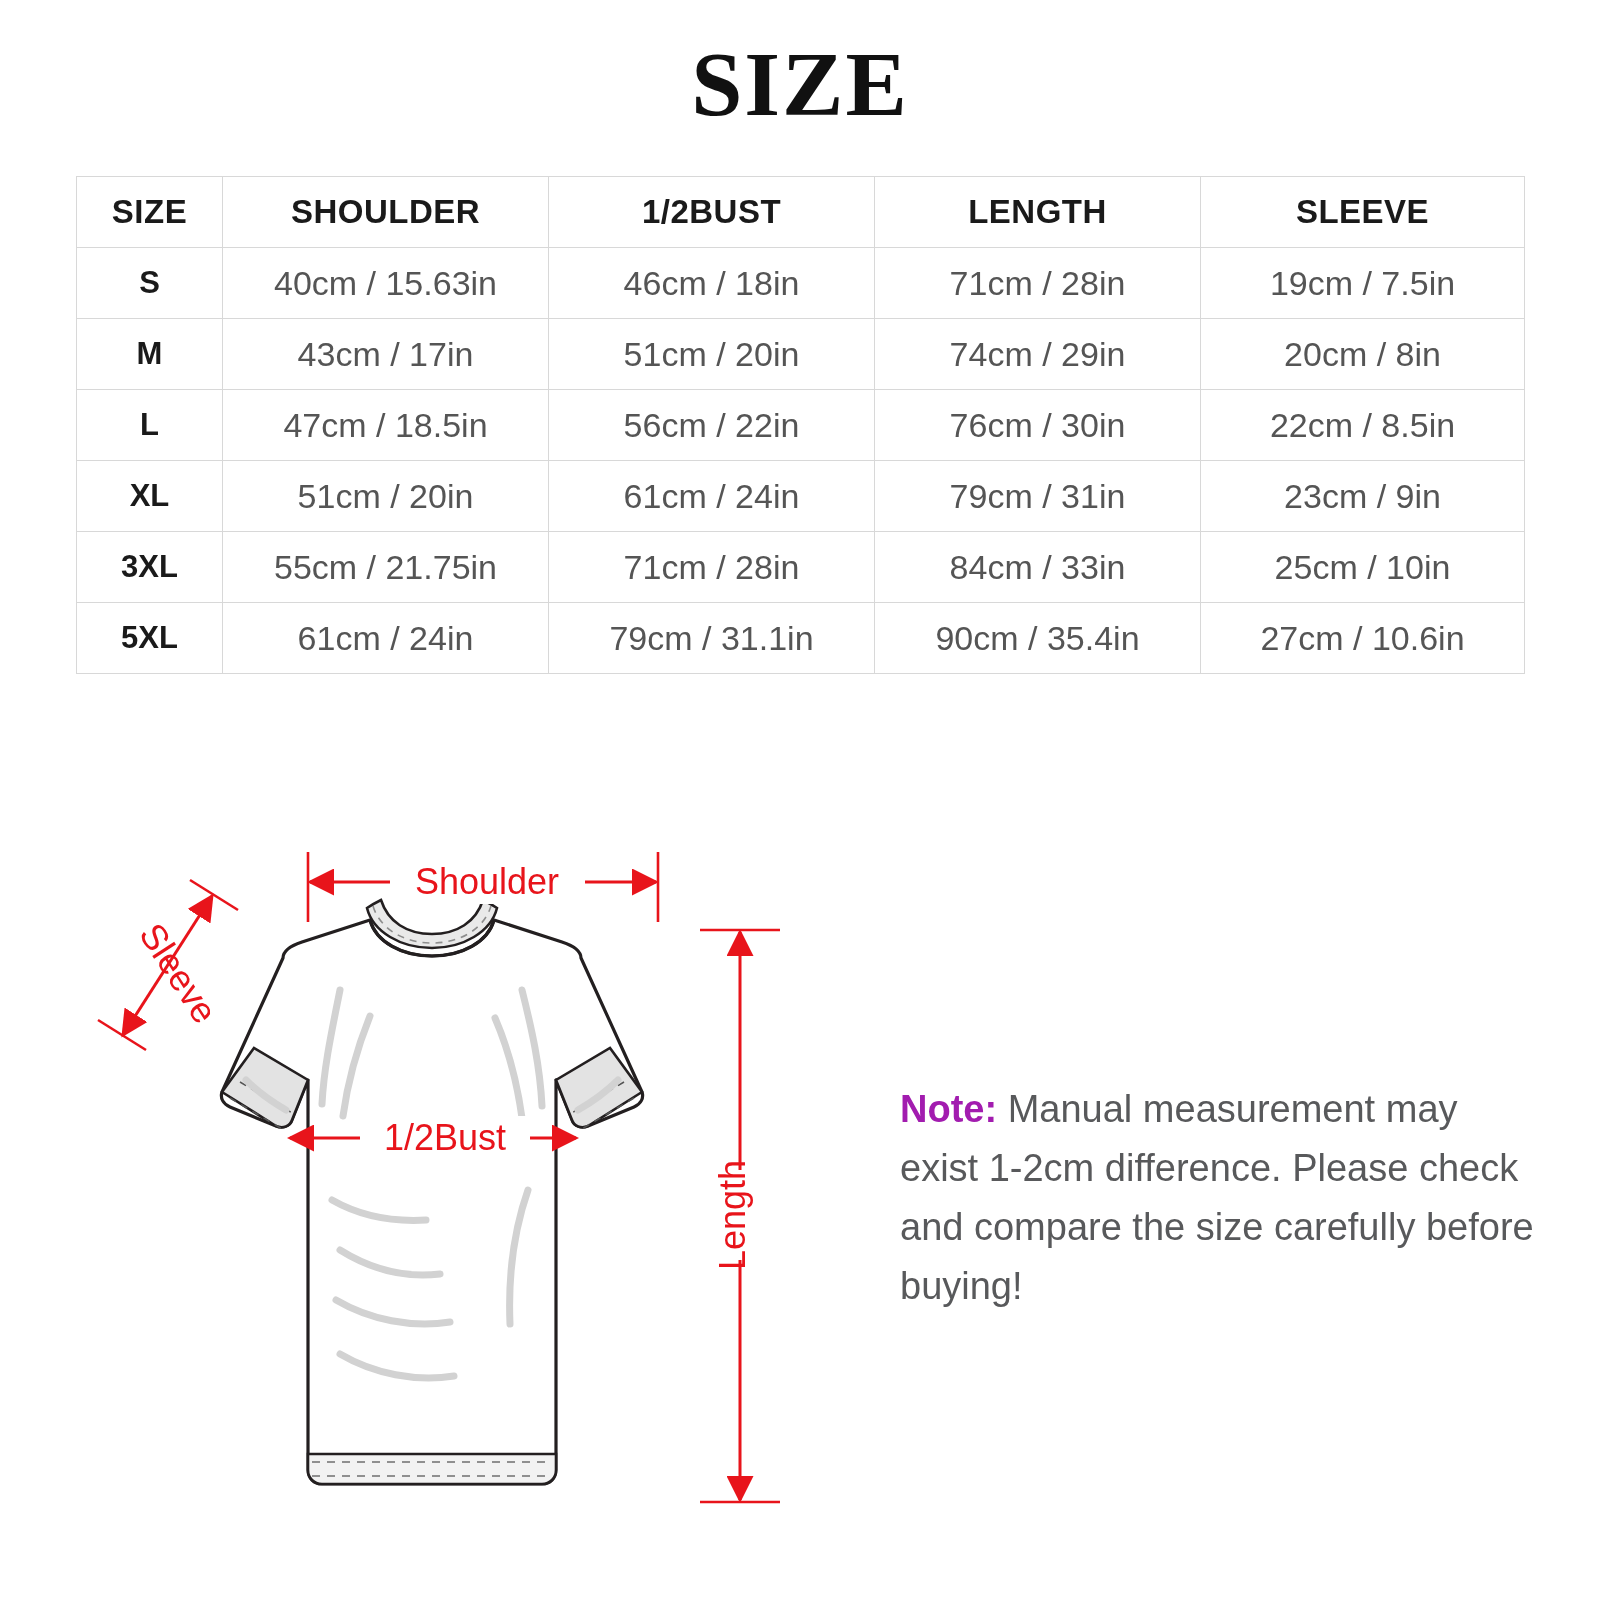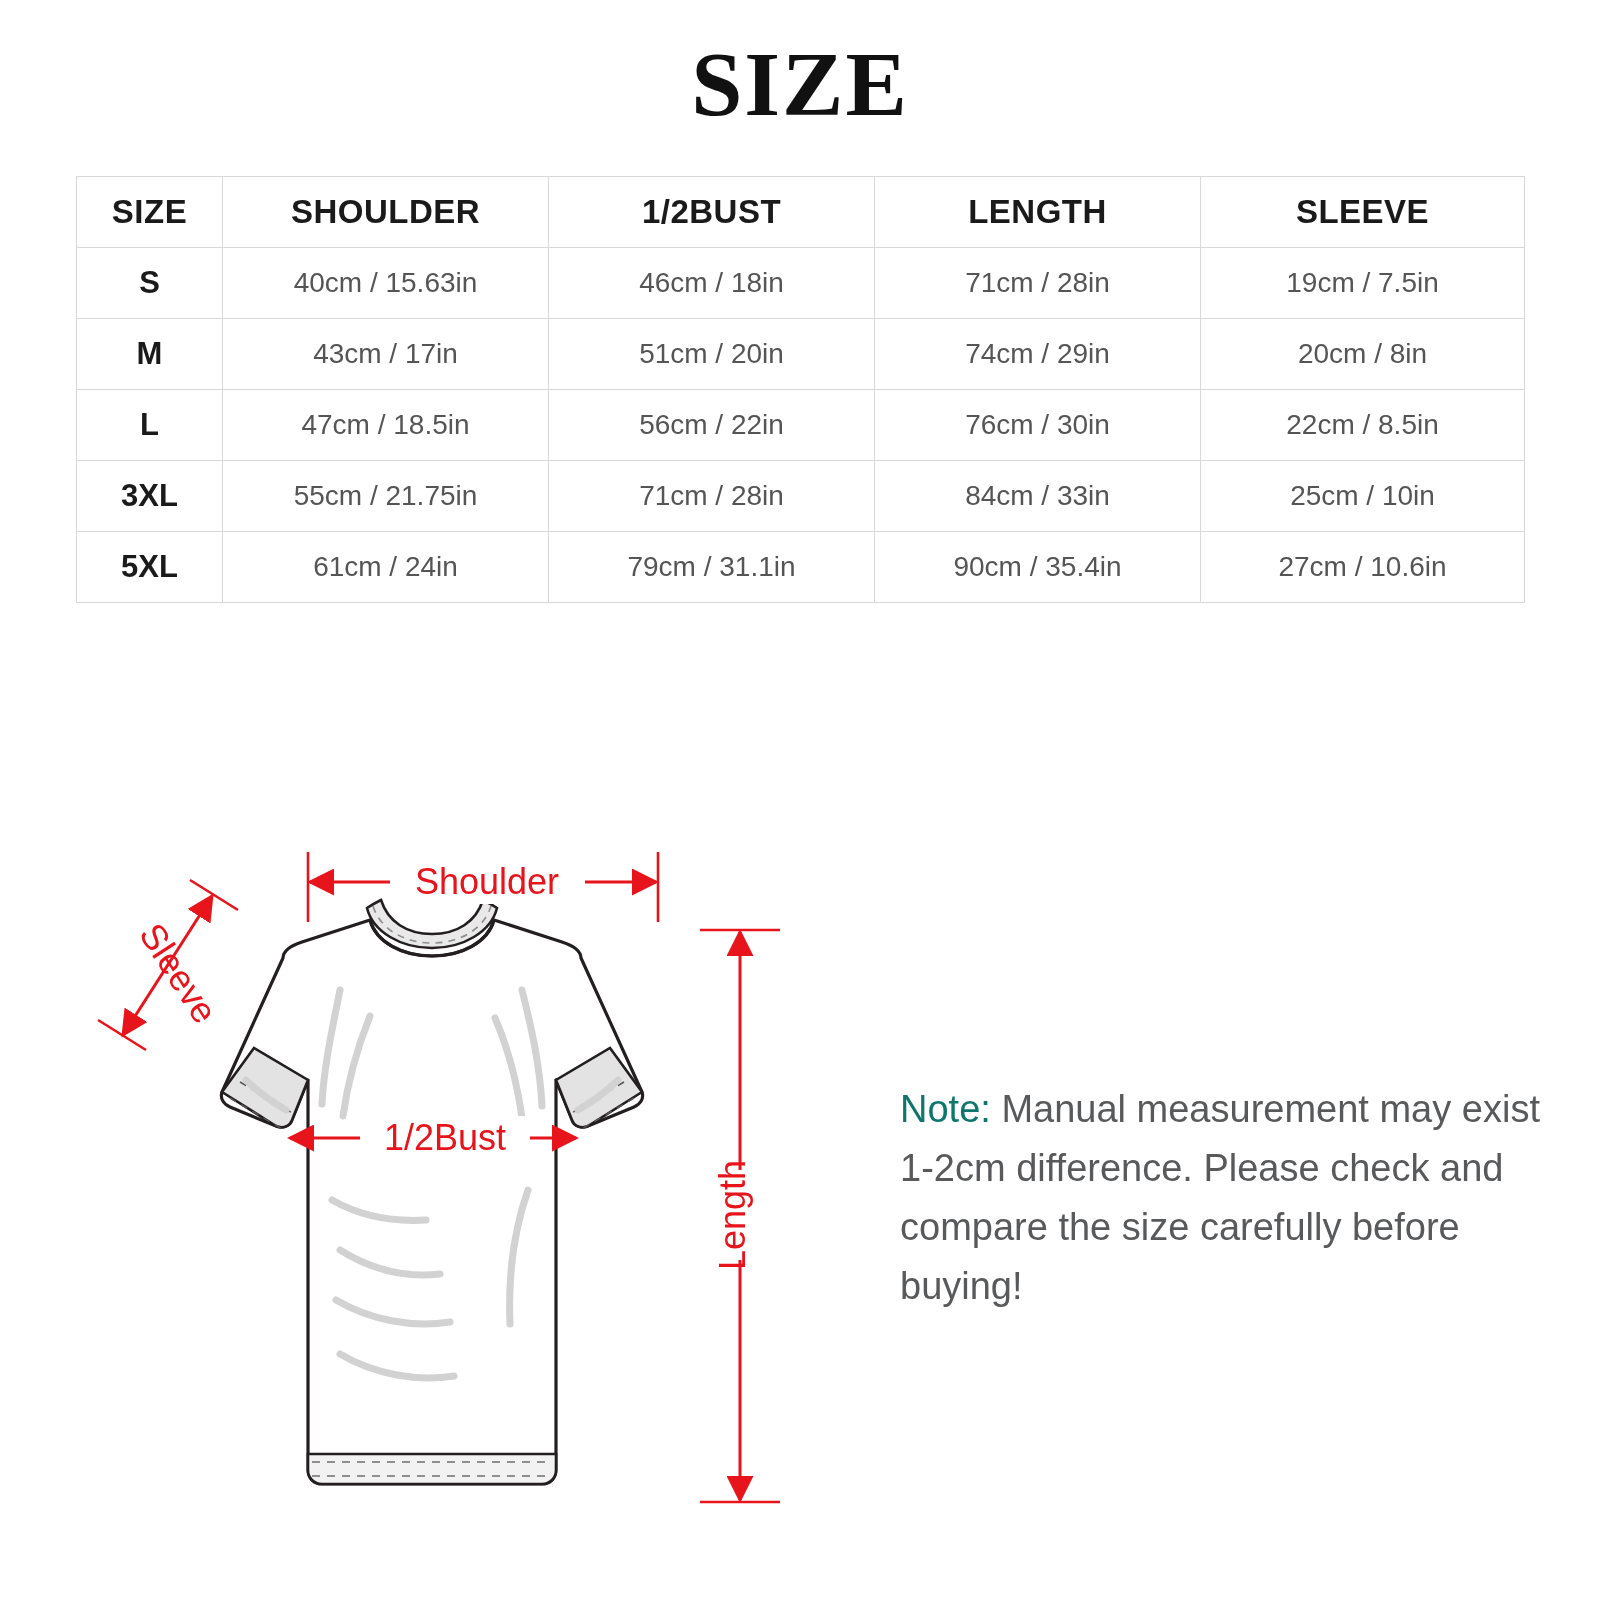--- a/index.html
+++ b/index.html
@@ -55,21 +55,21 @@
     font-weight: 700;
     color: #1a1a1a;
     letter-spacing: 0.5px;
   }
   table.size-table tbody td.size-col {
     font-size: 31px;
     font-weight: 700;
     color: #1a1a1a;
   }
   table.size-table tbody td.val {
-    font-size: 28px;
+    font-size: 34px;
     font-weight: 400;
     color: #555555;
   }
   
   col.c0 { width: 146px; }
   col.c1 { width: 326px; }
   col.c2 { width: 326px; }
   col.c3 { width: 326px; }
   col.c4 { width: 324px; }
 
@@ -87,22 +87,22 @@
   #note {
     position: absolute;
     top: 1080px;
     left: 900px;
     width: 640px;
     font-size: 38px;
     line-height: 1.55;
     color: #58595b;
   }
   #note .note-label {
-    font-weight: 400;
-    color: #0f766e;
+    font-weight: 700;
+    color: #a21caf;
   }
 </style>
 </head>
 <body>
 
 <div id="title">SIZE</div>
 
 <div id="size-table-wrap">
   <table class="size-table">
     <colgroup>
@@ -135,20 +135,27 @@
         <td class="val">51cm / 20in</td>
         <td class="val">74cm / 29in</td>
         <td class="val">20cm / 8in</td>
       </tr>
       <tr>
         <td class="size-col">L</td>
         <td class="val">47cm / 18.5in</td>
         <td class="val">56cm / 22in</td>
         <td class="val">76cm / 30in</td>
         <td class="val">22cm / 8.5in</td>
+      </tr>
+      <tr>
+        <td class="size-col">XL</td>
+        <td class="val">51cm / 20in</td>
+        <td class="val">61cm / 24in</td>
+        <td class="val">79cm / 31in</td>
+        <td class="val">23cm / 9in</td>
       </tr>
       <tr>
         <td class="size-col">3XL</td>
         <td class="val">55cm / 21.75in</td>
         <td class="val">71cm / 28in</td>
         <td class="val">84cm / 33in</td>
         <td class="val">25cm / 10in</td>
       </tr>
       <tr>
         <td class="size-col">5XL</td>

